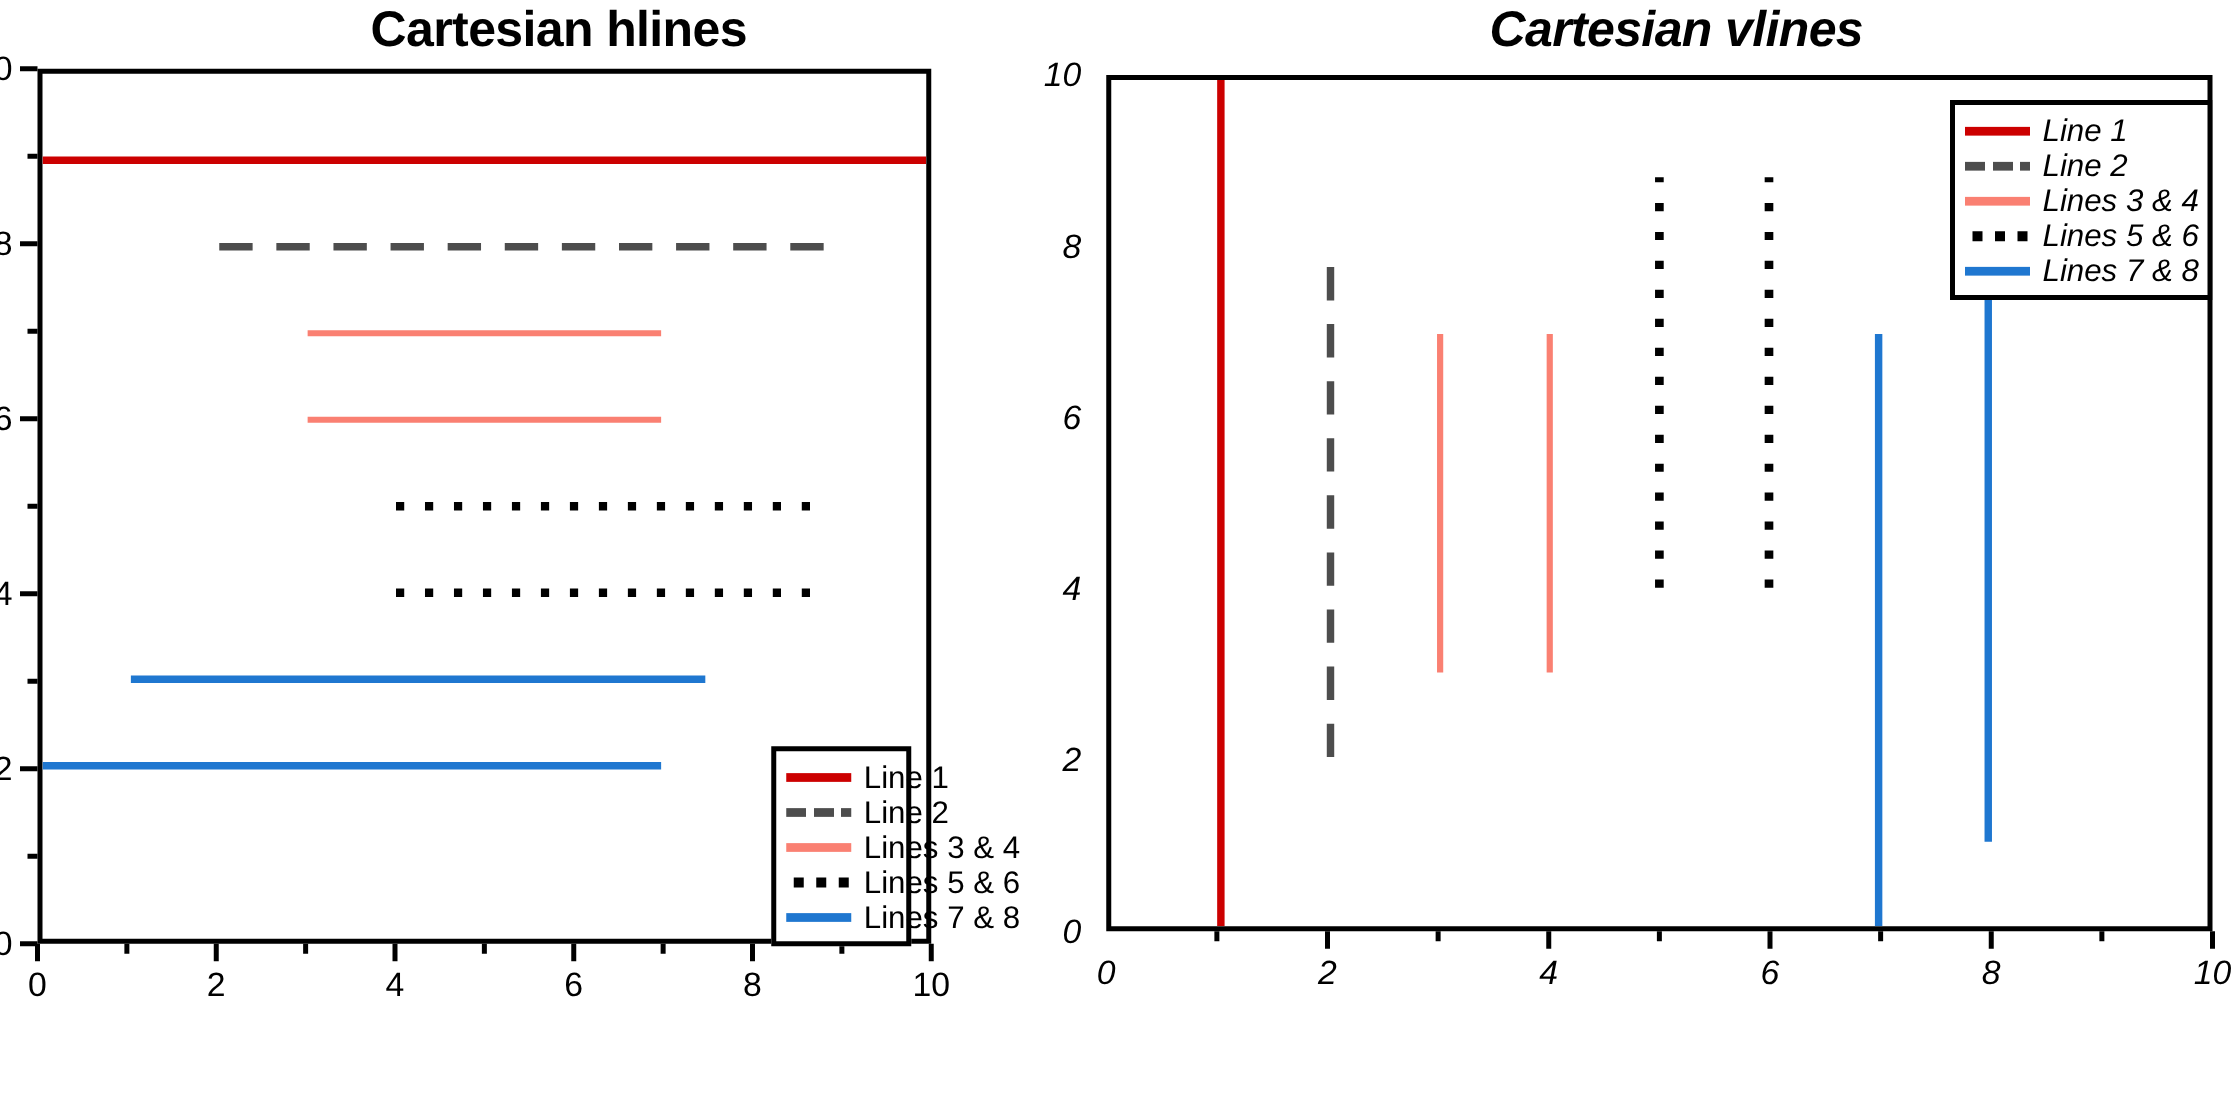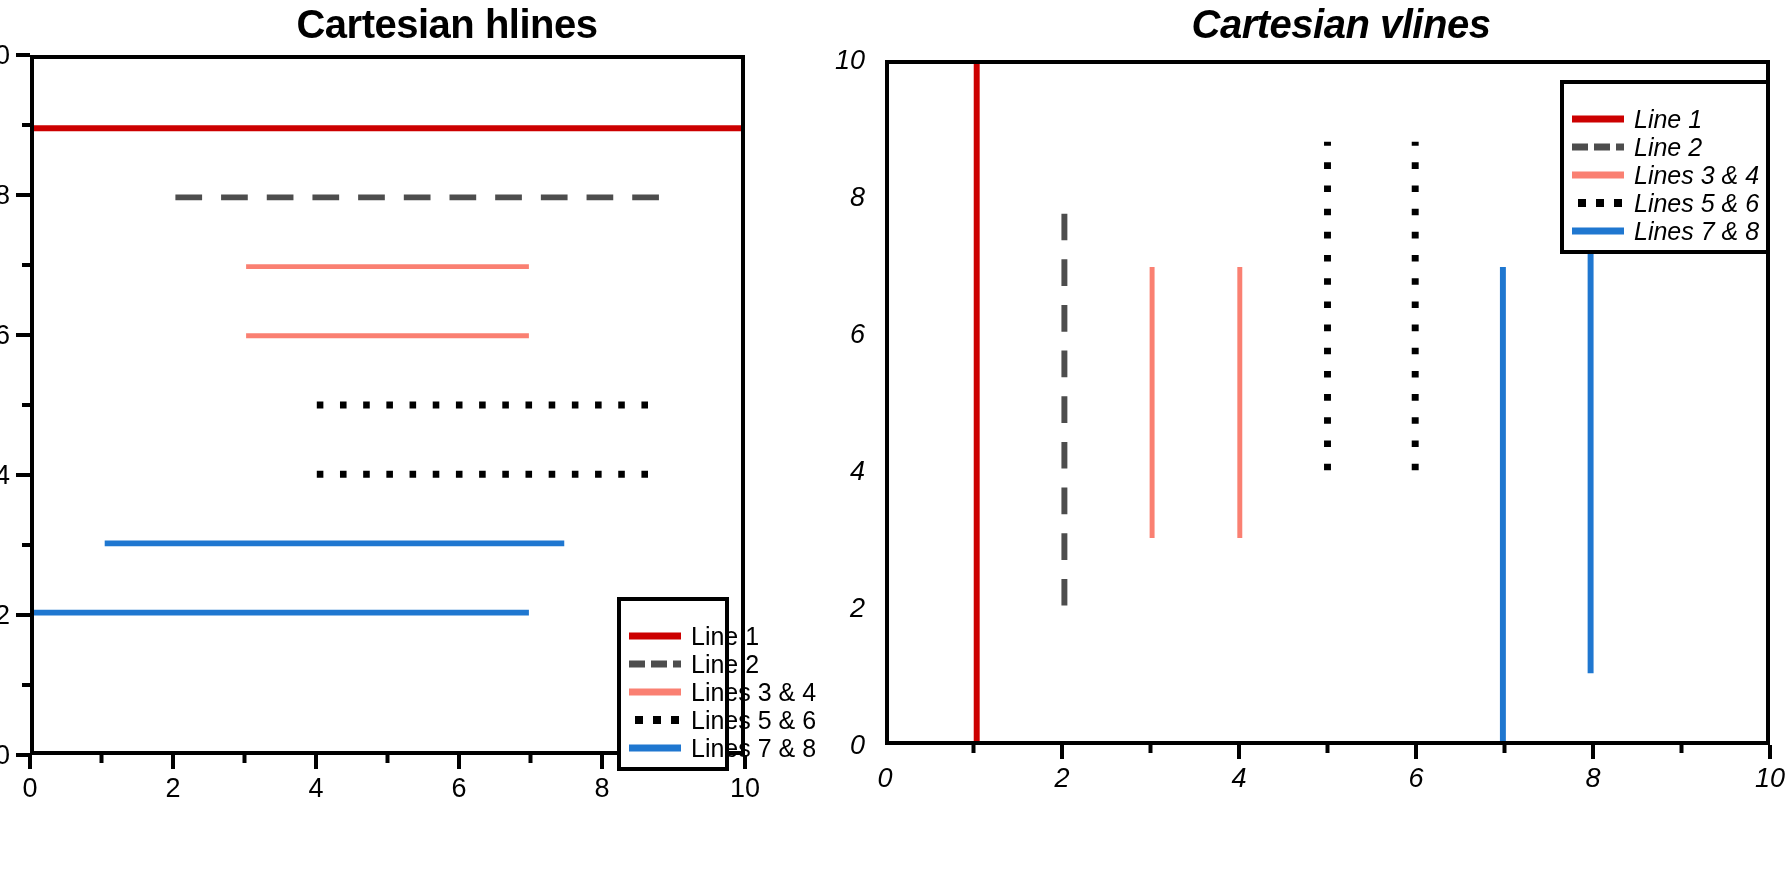--- a/index.html
+++ b/index.html
@@ -12,21 +12,21 @@
     position:absolute;left:0;right:0;top:2px;text-align:center;
     font-size:40px;font-weight:bold;color:#000;letter-spacing:-0.5px;
     font-family:"Liberation Sans",sans-serif;
   }
   .plotbox{position:absolute;box-sizing:border-box;border:4px solid #000;background:#fff;}
   .svgwrap{position:absolute;left:0;top:0;width:100%;height:100%;}
   .tick-y{position:absolute;text-align:right;font-size:27px;color:#000;line-height:1;}
   .tick-x{position:absolute;text-align:center;font-size:27px;color:#000;line-height:1;}
   .legend{
     position:absolute;box-sizing:border-box;border:4px solid #000;background:#fff;
-    padding:21px 8px 5px 8px;
+    padding:7px 8px 5px 8px;
   }
   .legend-row{display:flex;align-items:center;height:28px;}
   .legend-swatch{width:52px;height:26px;margin-right:10px;flex:0 0 52px;position:relative;}
   .legend-label{font-size:25px;color:#000;white-space:nowrap;line-height:1;}
   .sw-line{position:absolute;left:0;right:0;top:50%;height:7px;transform:translateY(-50%);}
   .sw-dot{position:absolute;top:50%;transform:translateY(-50%);width:8px;height:8px;background:#000;}
 </style>
 </head>
 <body>
 

